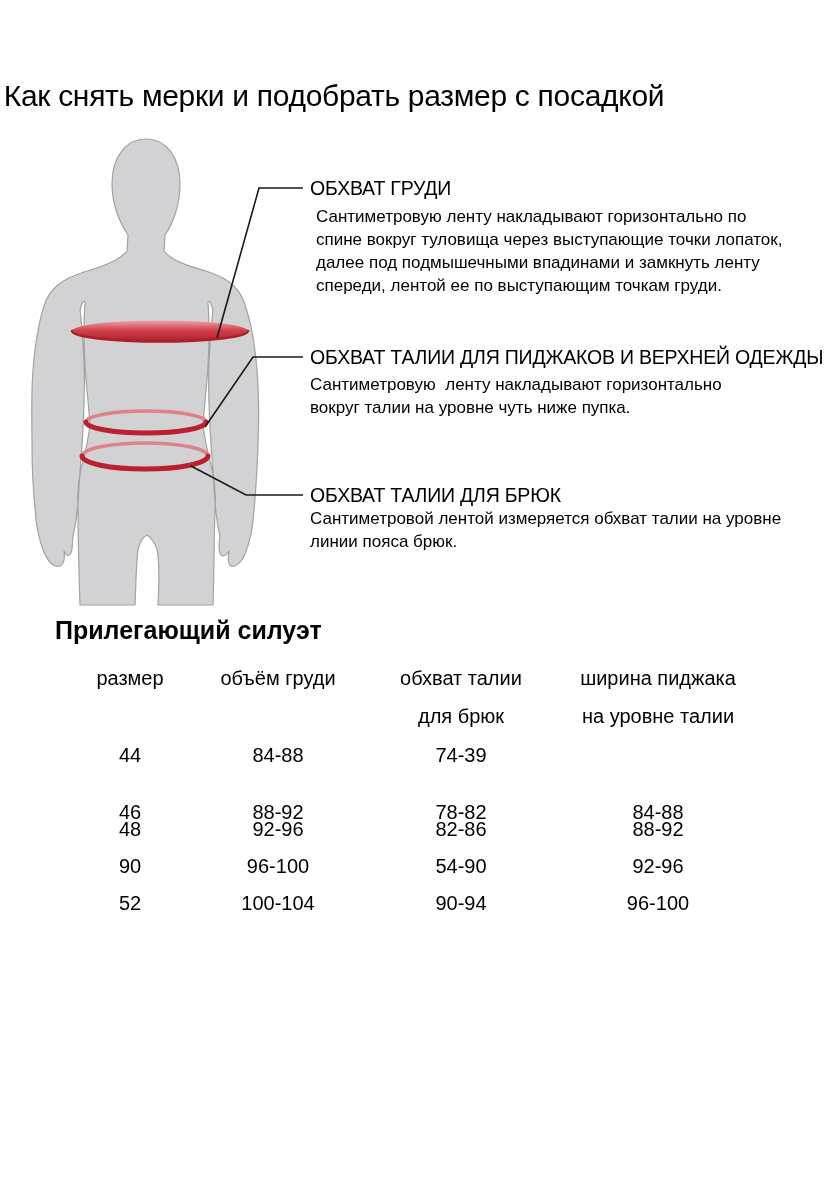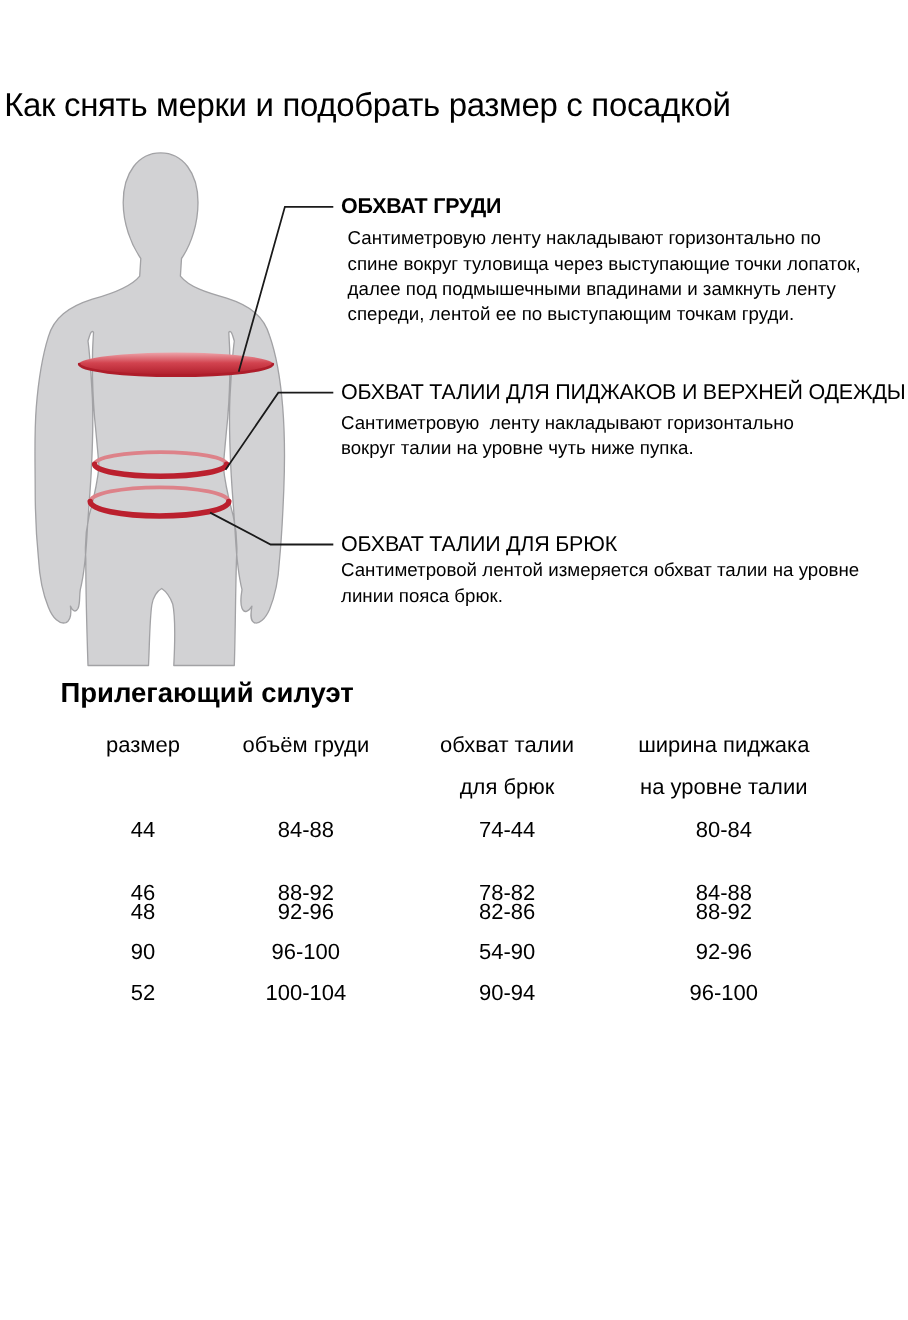--- a/index.html
+++ b/index.html
@@ -19,21 +19,21 @@
   .arc-dark{stroke-width:5;}
   .chest-edge{fill:none;stroke-width:2.5;stroke-linecap:round;}
   .connector{fill:none;stroke-width:1.6;}
   .m-heading{
     font-size:19.5px;line-height:22px;letter-spacing:-0.2px;font-weight:400;
     white-space:nowrap;
   }
   .m-desc{
     font-size:17px;line-height:23px;font-weight:400;white-space:pre-line;
   }
-  .h-chest{left:310px;top:177px;font-weight:bold;}
+  .h-chest{left:310px;top:177px;}
   .d-chest{left:316px;top:205px;width:480px;}
   .h-jacket{left:310px;top:346px;}
   .d-jacket{left:310px;top:373px;width:430px;}
   .h-trouser{left:310px;top:484px;}
   .d-trouser{left:310px;top:507px;width:490px;}
   .table-title{
     left:55px;top:615px;width:690px;
     font-size:25px;line-height:30px;font-weight:700;
   }
   .tgrid{
@@ -158,22 +158,21 @@
   <div class="abs tgrid thead1">
     <div class="cell">размер</div>
     <div class="cell">объём груди</div>
     <div class="cell">обхват талии</div>
     <div class="cell">ширина пиджака</div>
   </div>
 
   <div class="abs tgrid trow r0">
     <div class="cell">44</div>
     <div class="cell">84-88</div>
-    <div class="cell">74-44</div>
-    <div class="cell">80-84</div>
+    <div class="cell">74-39</div>
   </div>
   <div class="abs tgrid trow r1">
     <div class="cell">46</div>
     <div class="cell">88-92</div>
     <div class="cell">78-82</div>
     <div class="cell">84-88</div>
   </div>
   <div class="abs tgrid trow r2">
     <div class="cell">48</div>
     <div class="cell">92-96</div>

